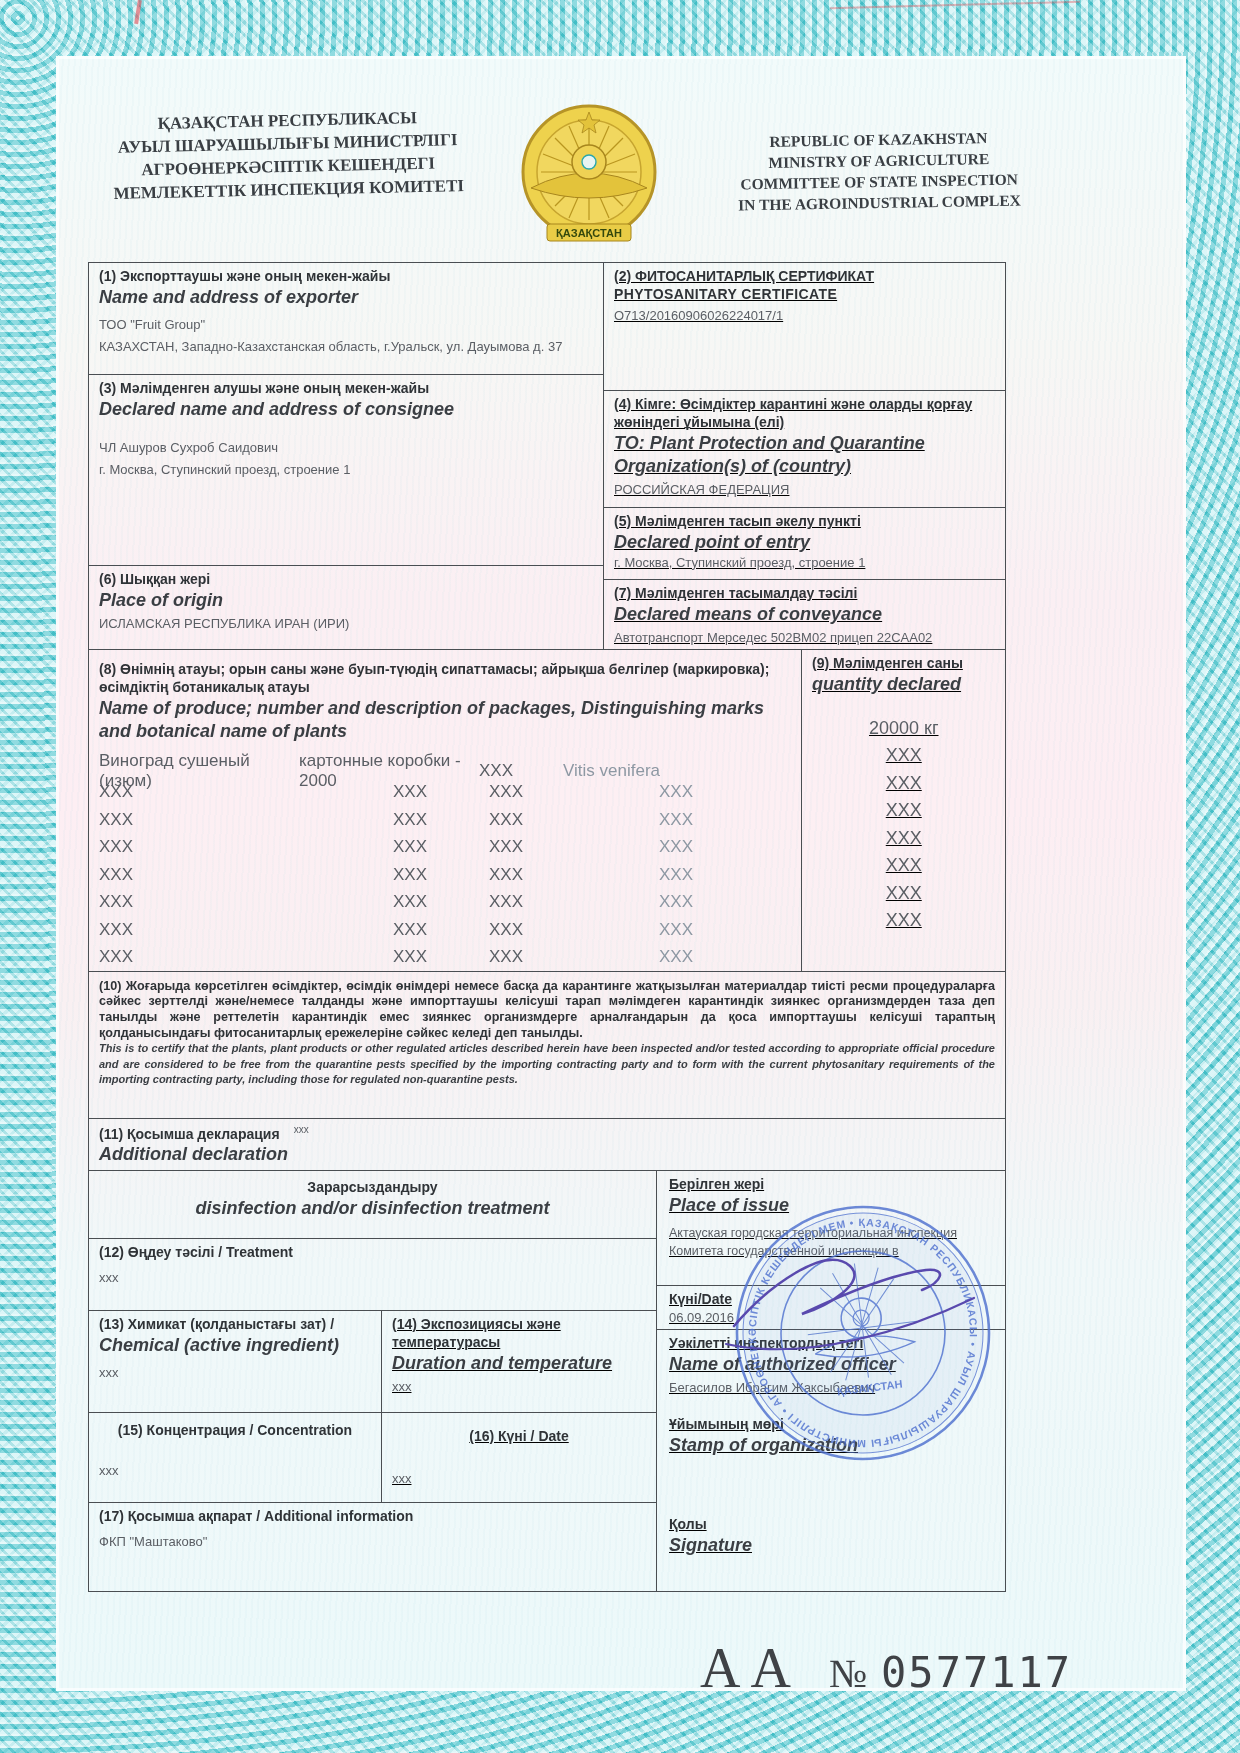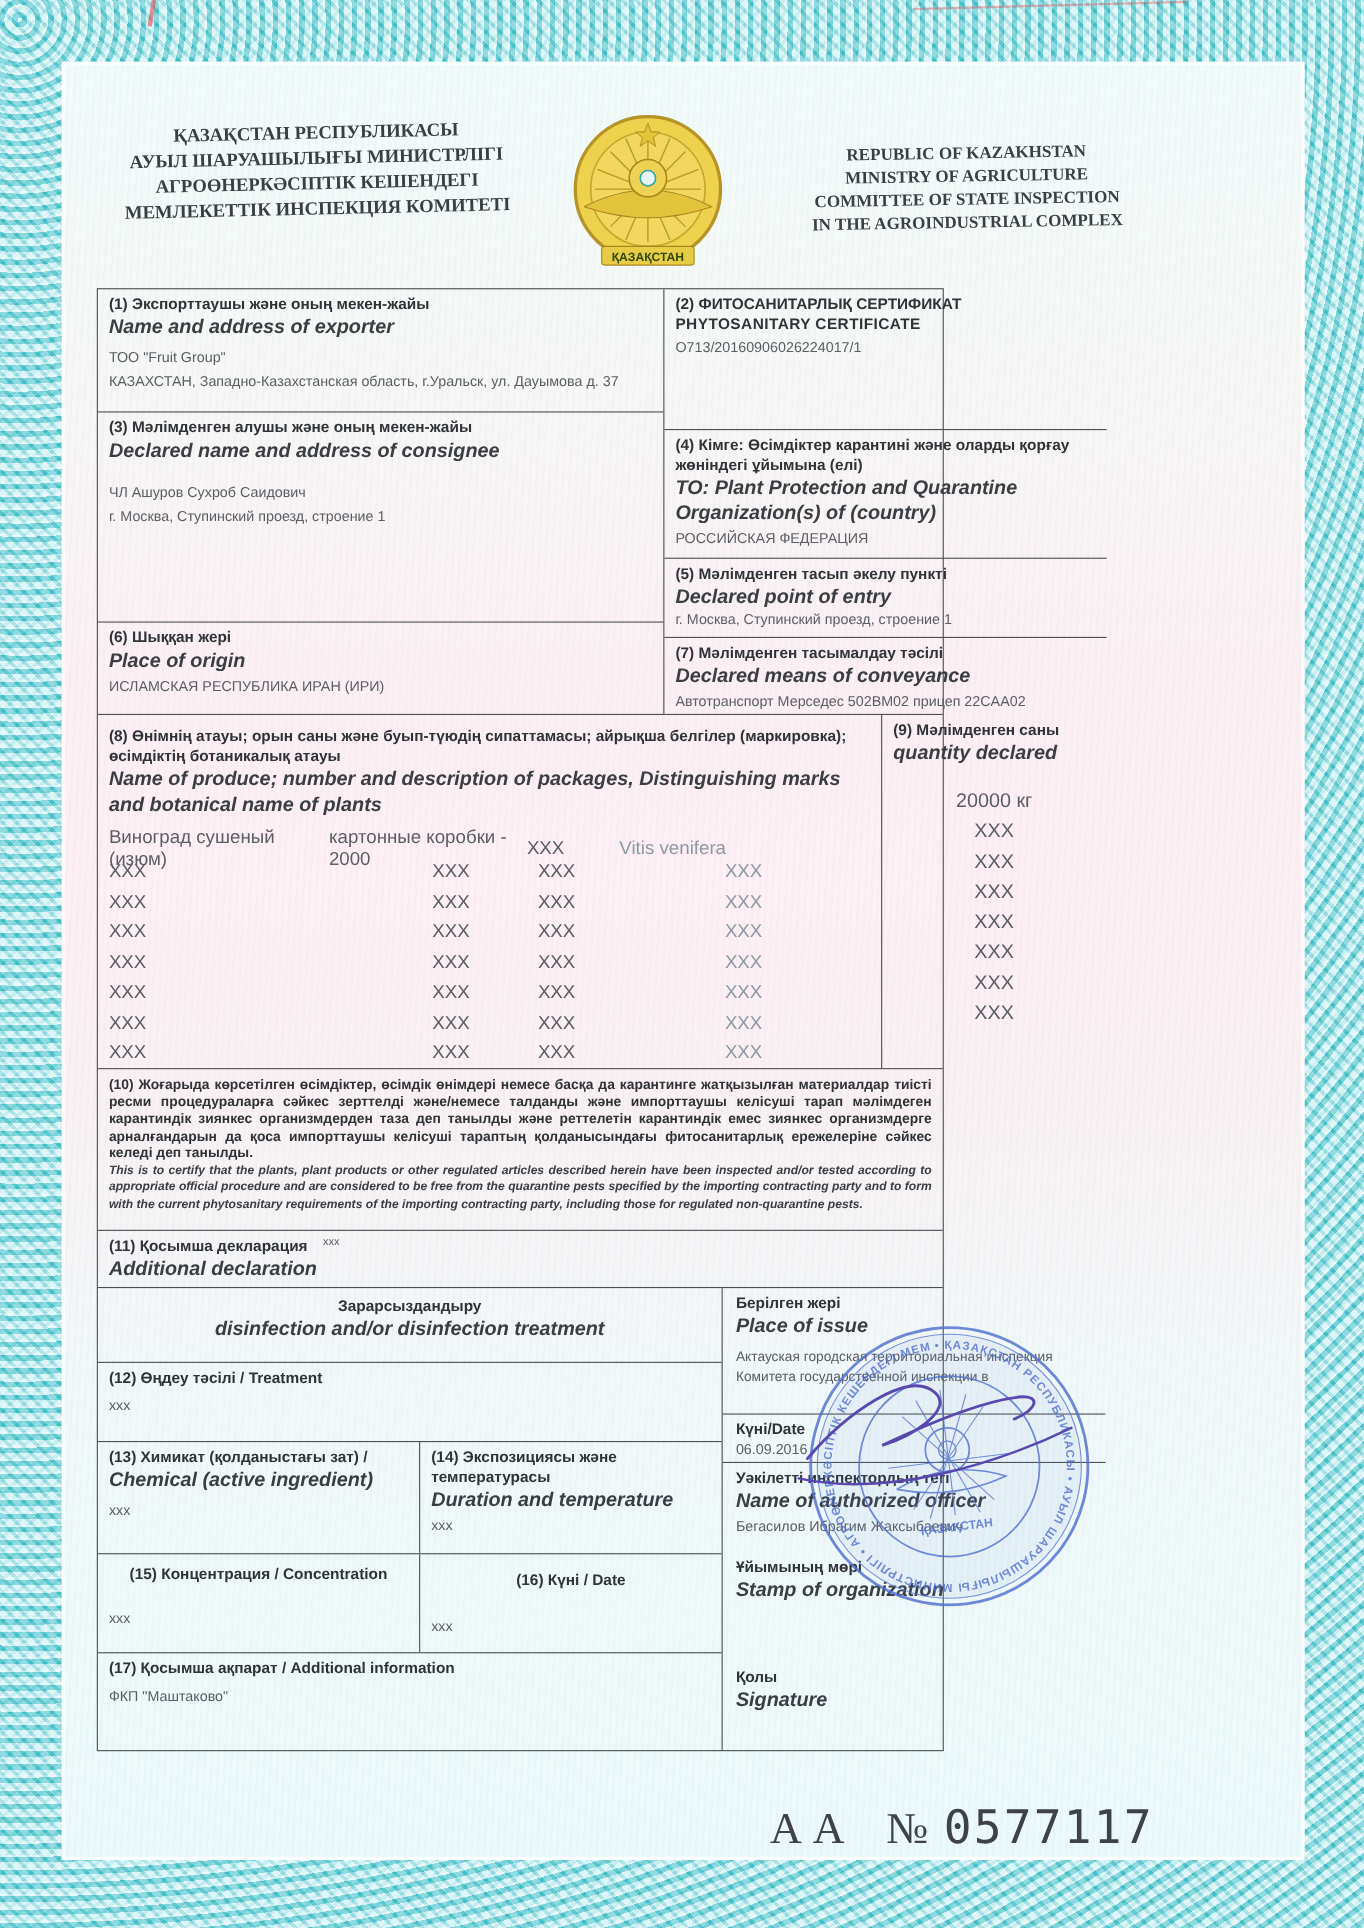--- a/index.html
+++ b/index.html
@@ -23,24 +23,24 @@
   }
   .artifact { position:absolute; background:#e23b45; opacity:.55; }
 
   
   .header { position: absolute; left: 88px; top: 96px; width: 1040px; display: flex; align-items: flex-start; }
   .hdr-kk { width: 400px; text-align: center; font-family: "Liberation Serif", serif; font-weight: bold; font-size: 17px; line-height: 1.35; color: #3a3f44; transform: rotate(-1.3deg); margin-top: 14px; }
   .hdr-en { width: 370px; text-align: center; font-family: "Liberation Serif", serif; font-weight: bold; font-size: 15.5px; line-height: 1.35; color: #3a3f44; transform: rotate(-1deg); margin-top: 34px; margin-left: 20px; }
   .emblem { width: 170px; height: 160px; margin-left: 16px; flex: none; }
 
   
-  .form { position: absolute; left: 88px; top: 262px; width: 770px; border: 1.5px solid #4a4e52; background: rgba(255,255,255,.06); }
+  .form { position: absolute; left: 88px; top: 262px; width: 918px; border: 1.5px solid #4a4e52; background: rgba(255,255,255,.06); }
   .row { display: grid; }
   .bb { border-bottom: 1.4px solid #4a4e52; }
-  .bl { border-left: 1.4px solid #4a4e52; }
+  .bl { border-left: 1.4px solid #4a4e52; text-decoration: underline; }
   .box { padding: 5px 10px; overflow: hidden; }
   .t-kk { font-weight: bold; font-size: 14px; line-height: 1.28; color: #2f3337; }
   .t-en { font-weight: bold; font-style: italic; font-size: 18px; line-height: 1.28; color: #3a3e43; }
   .val  { font-size: 13px; color: #5a5e64; line-height: 1.45; margin-top: 7px; }
   .val.tight { margin-top: 3px; }
 
   .secA { grid-template-columns: 514px 402.5px; }
   .colstack > div { width: 100%; }
 
   
@@ -61,21 +61,21 @@
   .treat-hdr { padding-top: 8px; }
 
   
   .issue-box { padding: 5px 12px; }
 
   
   .stampwrap { position: absolute; left: 698px; top: 1178px; width: 320px; height: 310px; pointer-events: none; }
 
   
   .serial { position: absolute; left: 700px; top: 1636px; display: flex; align-items: baseline; color: #3f4246; }
-  .serial .aa { font-family: "Liberation Serif", serif; font-size: 40px; letter-spacing: 10px; }
+  .serial .aa { font-family: "Liberation Serif", serif; font-size: 56px; letter-spacing: 10px; }
   .serial .no { font-family: "Liberation Serif", serif; font-size: 40px; margin: 0 14px 0 28px; }
   .serial .digits { font-family: "DejaVu Sans Mono", monospace; font-size: 42px; letter-spacing: 2px; }
 </style>
 </head>
 <body>
 
 <div class="page">
   <div class="sheet"></div>
   <div class="artifact" style="left:136px; top:0; width:4px; height:24px; transform:rotate(9deg);"></div>
   <div class="artifact" style="left:830px; top:4px; width:250px; height:2px; transform:rotate(-1.5deg); opacity:.35;"></div>

